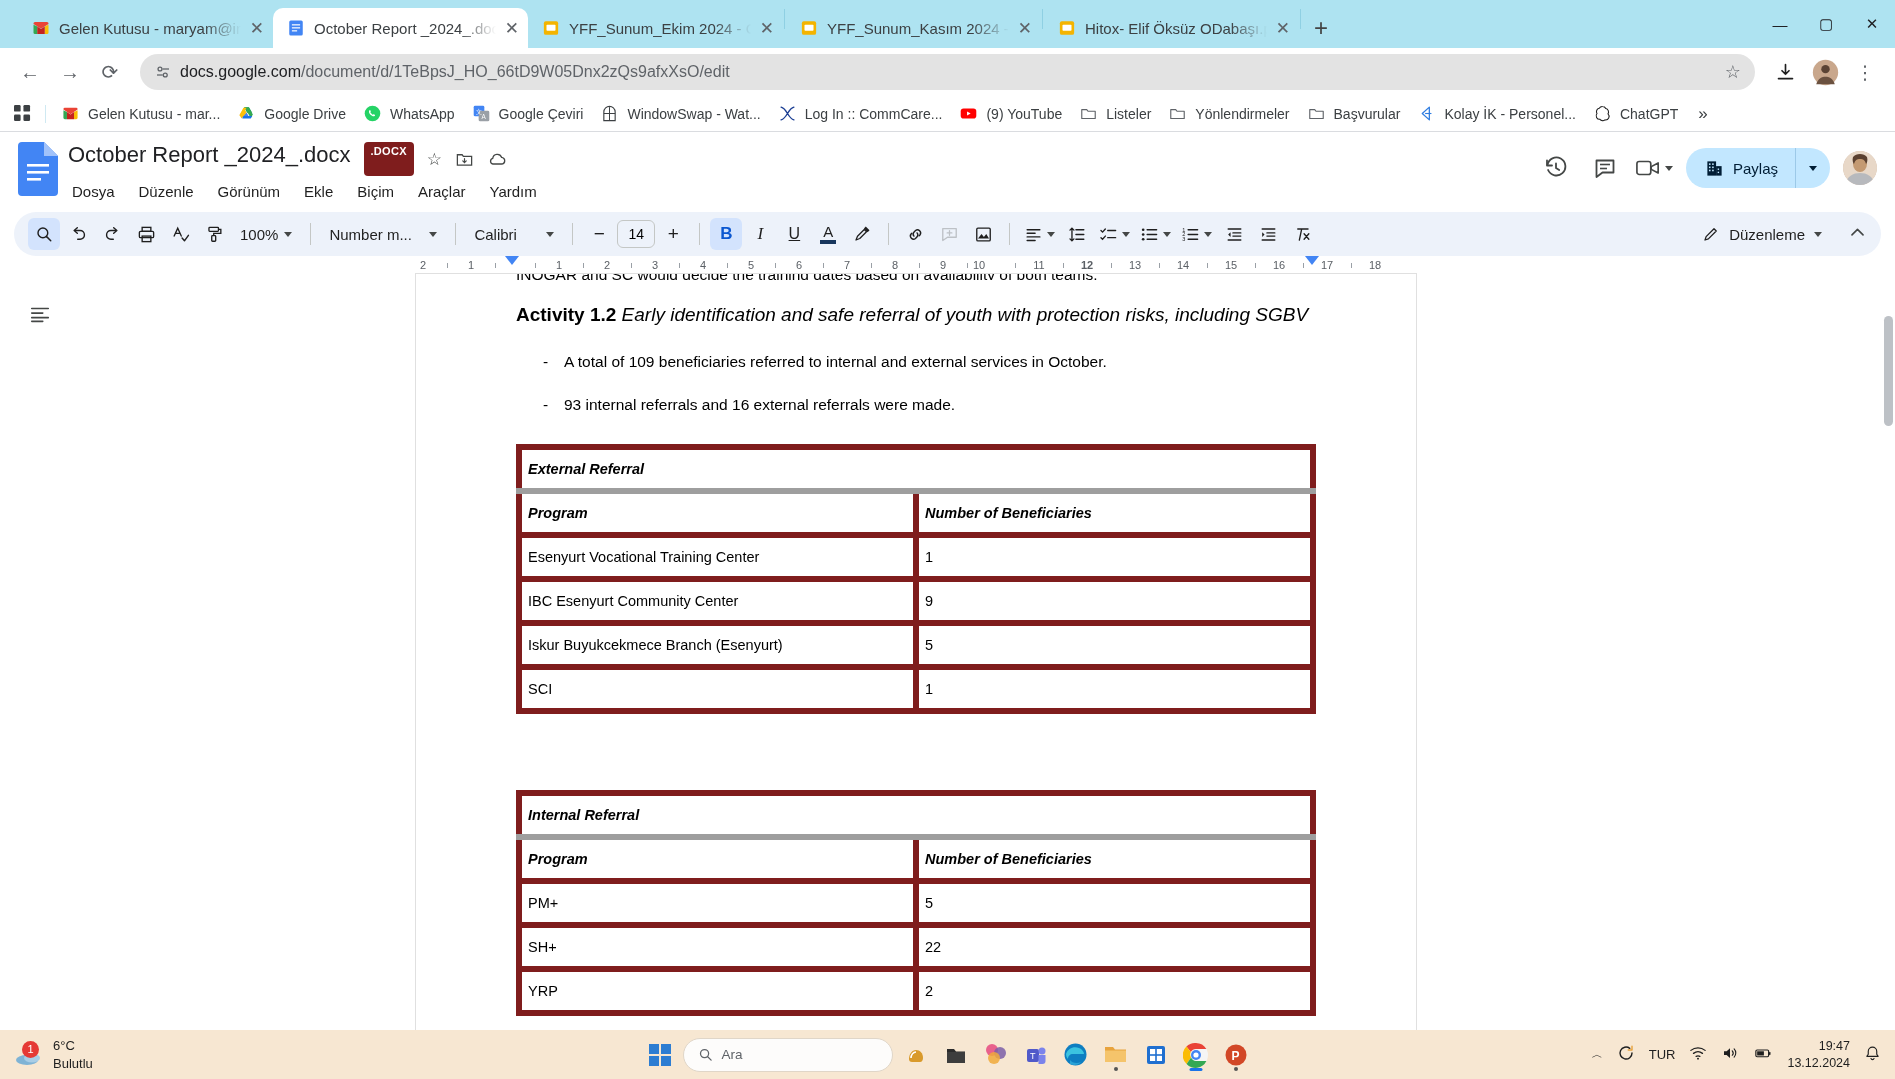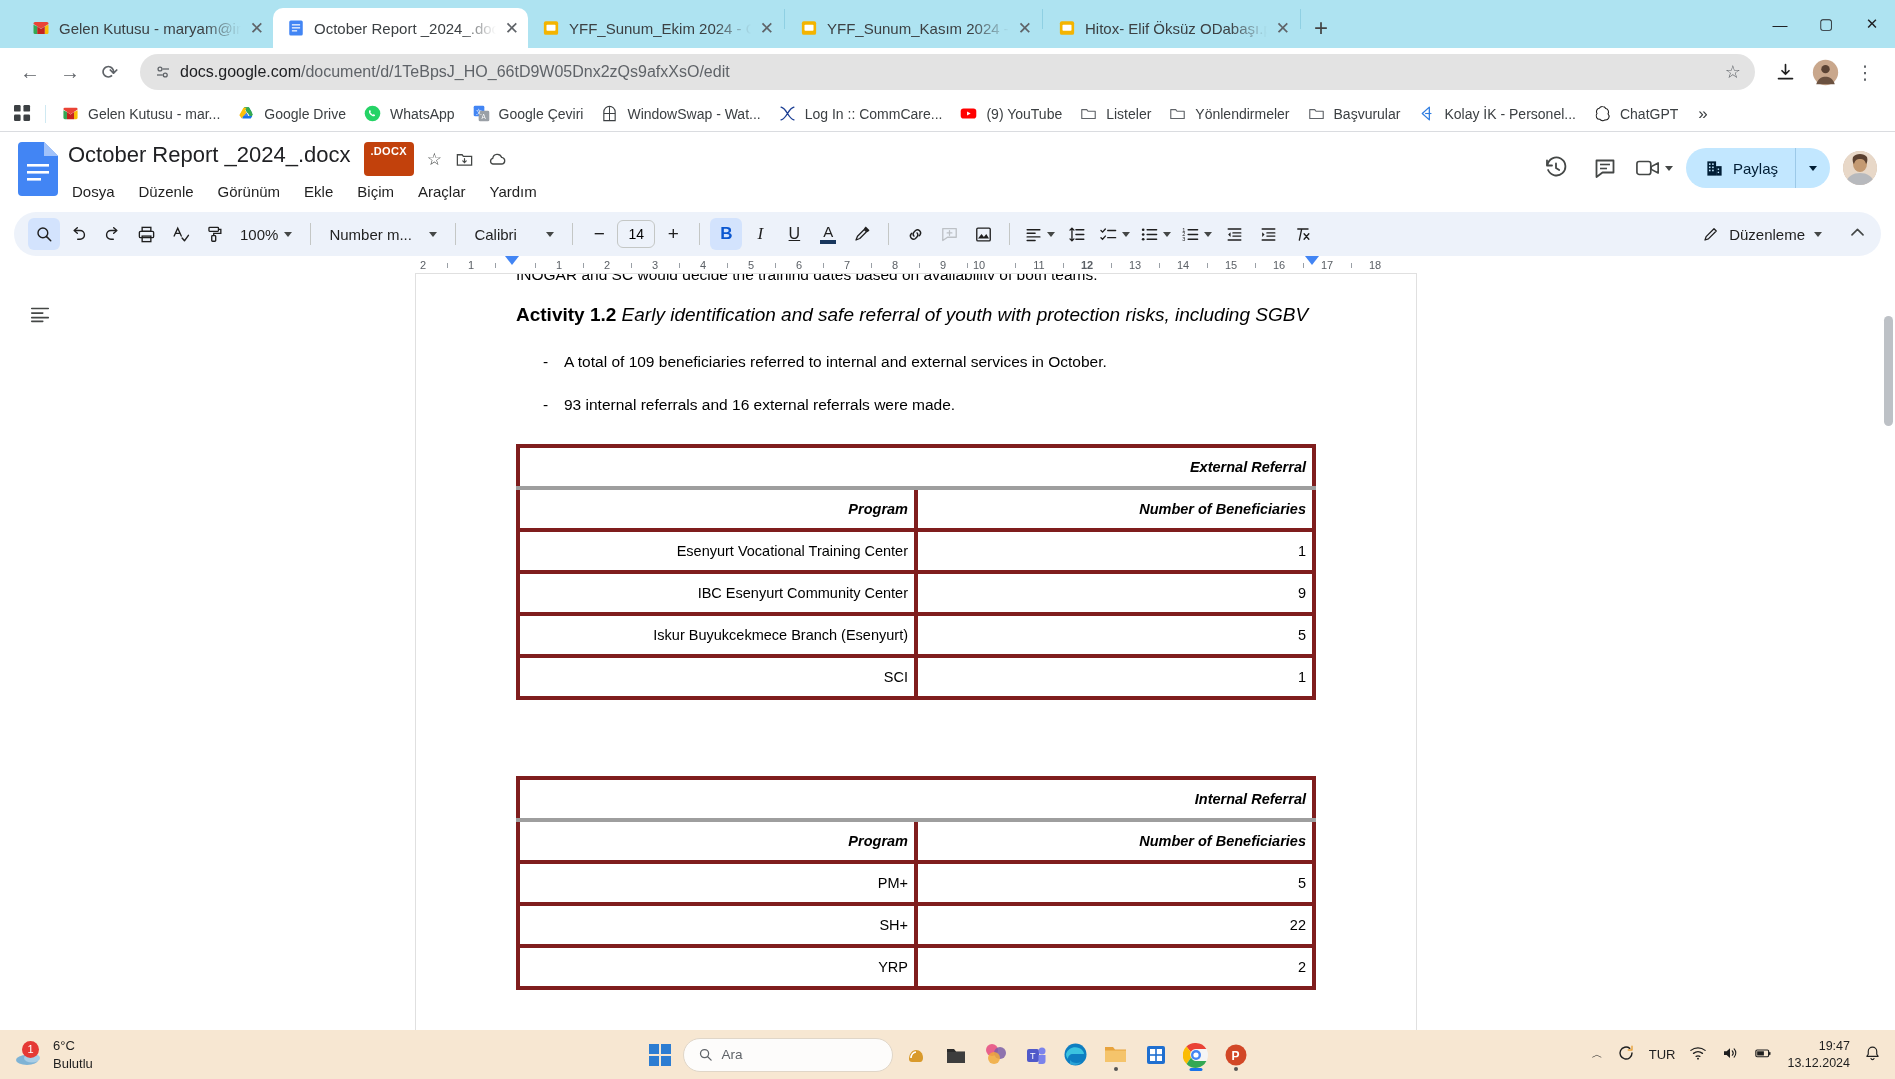--- a/index.html
+++ b/index.html
@@ -64,21 +64,21 @@
 
   
   .docs { background: #fff; height: calc(1030px - 48px - 48px - 36px); position: relative; }
 
   .docs-header { display: flex; align-items: flex-start; padding: 10px 18px 0; height: 78px; }
   .docs-logo { width: 40px; height: 54px; margin-right: 10px; flex: none; }
   .docs-titleblock { flex: 1; }
   .title-row { display: flex; gap: 13px; height: 34px; }
   .doc-title { font-size: 22px; color: #202124; }
   .docx-badge {
-    background: #c2410c; color: #fff; font-size: 11px; font-weight: bold;
+    background: #7f1d1d; color: #fff; font-size: 11px; font-weight: bold;
     padding: 3px 7px; border-radius: 4px; letter-spacing: .3px;
   }
   .title-icon { color: #444746; font-size: 17px; display: flex; align-items: center; }
   .menu-row { display: flex; gap: 16px; font-size: 15px; color: #1f1f1f; margin-top: 5px; }
   .menu-row span { padding: 2px 4px; border-radius: 4px; }
 
   .header-right { display: flex; align-items: center; gap: 13px; padding-top: 6px; }
   .hr-icon { width: 36px; height: 36px; border-radius: 50%; display: flex; align-items: center;
              justify-content: center; color: #444746; }
   .share-btn {
@@ -136,21 +136,21 @@
     color: #000; font-size: 15.5px; margin-top: -8px;
     clip-path: inset(55% 0 0 0); height: 14px;
   }
   .para { margin-top: 23px; font-size: 19px; line-height: 1.3; }
   .b { font-weight: bold; }
   .i { font-style: italic; }
   .bullet { display: flex; margin-top: 25px; font-size: 15.5px; }
   .bullet .dash { width: 48px; flex: none; padding-left: 27px; }
 
   .doctable { width: 100%; border-collapse: collapse; margin-top: 30px; }
-  .doctable td { border: 4px solid #7f1d1d; text-align: right; padding: 11px 6px; font-size: 14.5px; }
+  .doctable td { border: 6px solid #7f1d1d; text-align: left; padding: 11px 6px; font-size: 14.5px; }
   .doctable td.hdr { font-weight: bold; font-style: italic; font-size: 14.5px; }
   .doctable .titlecell { border-bottom-color: #9e9e9e; }
 
   .outline-btn {
     position: absolute; left: 20px; top: 38px; width: 40px; height: 40px;
     border-radius: 50%; display: flex; align-items: center; justify-content: center;
     color: #444746;
   }
   .scrollbar-v {
     position: absolute; right: 2px; top: 60px; width: 9px; height: 110px;

